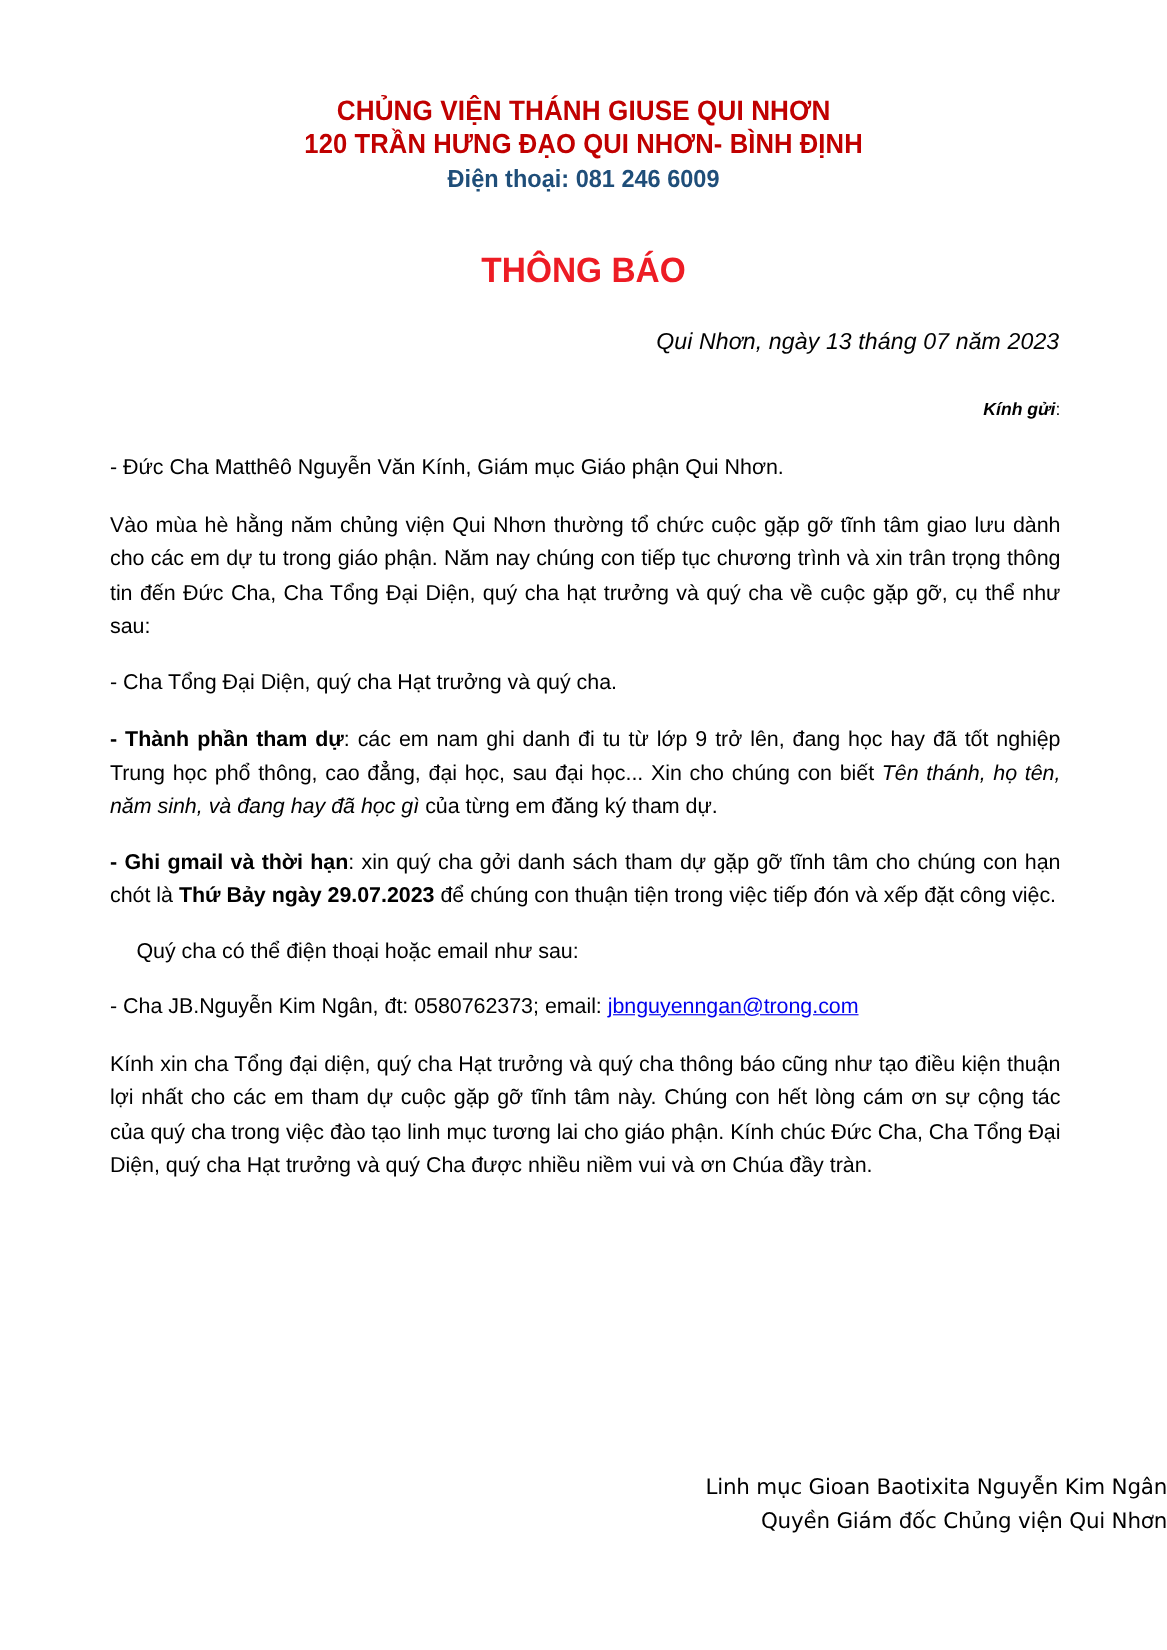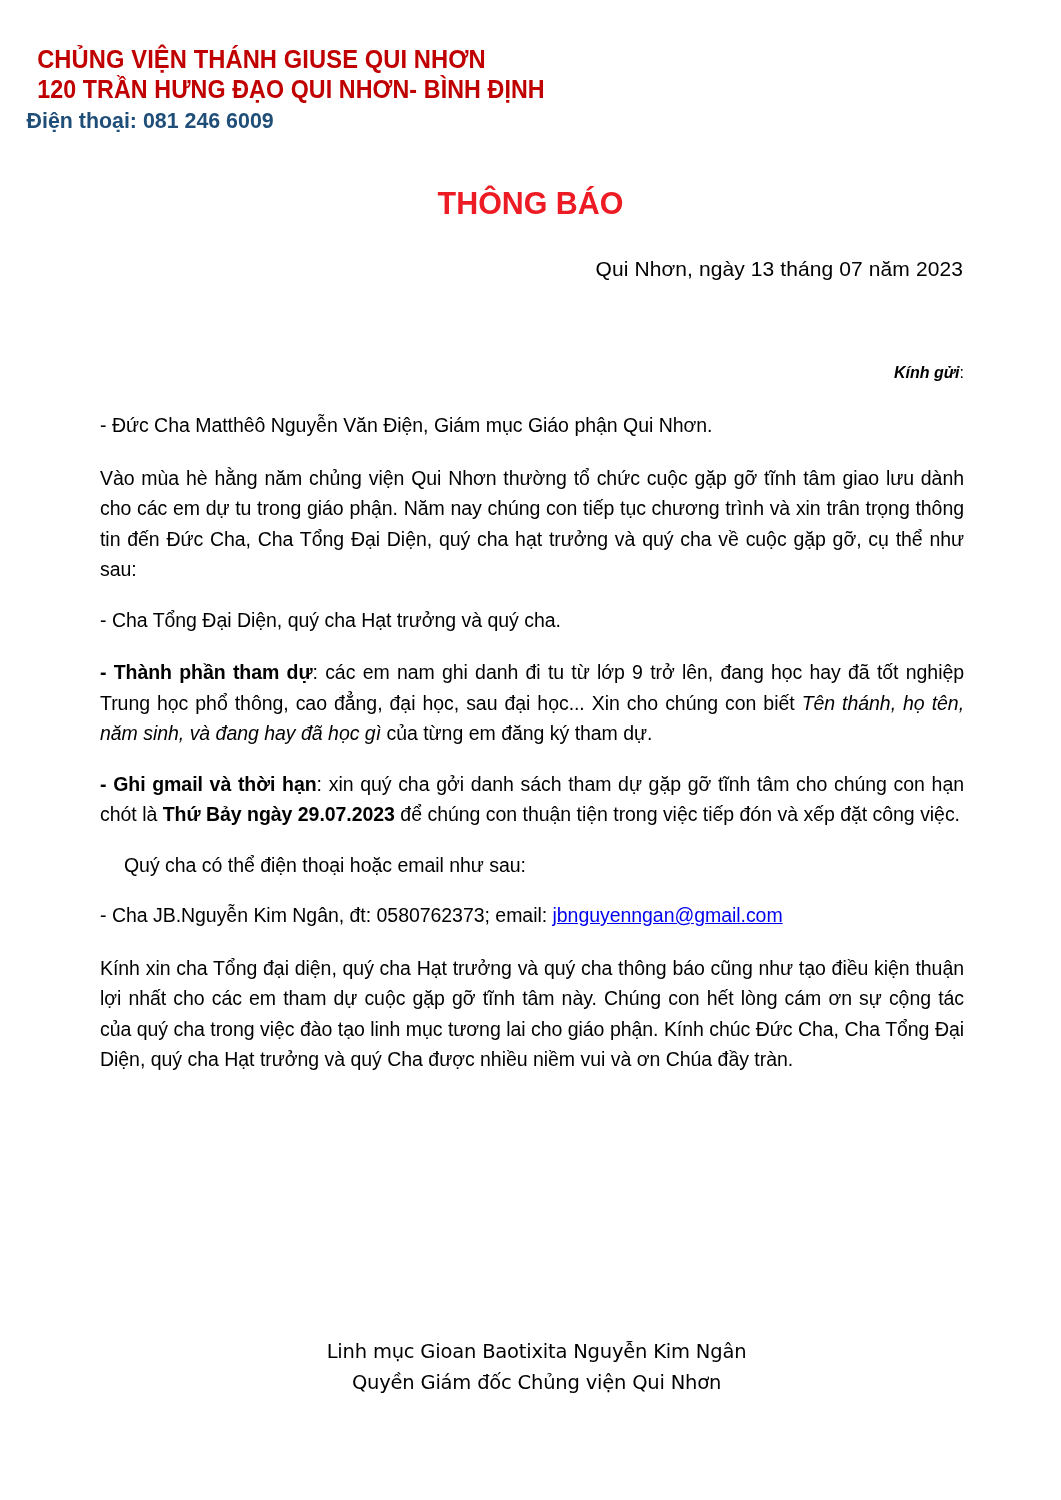--- a/index.html
+++ b/index.html
@@ -18,22 +18,22 @@
   }
 
   .page {
     position: absolute;
     inset: 0;
     padding: 0;
   }
 
   
   .letterhead {
-    text-align: left;
-    padding-top: 44px;
+    text-align: center;
+    padding-top: 86px;
   }
   .lh-line1,
   .lh-line2 {
     color: #C00000;
     font-weight: bold;
     font-size: 25.5px;
     line-height: 30px;
     letter-spacing: 0.1px;
     transform: scaleX(0.93);
     transform-origin: center center;
@@ -59,20 +59,21 @@
     font-size: 32px;
     line-height: 38px;
     margin-top: 48px;
     transform: scaleX(0.95);
     transform-origin: center center;
   }
 
   
   .date-line {
     text-align: right;
+    font-style: italic;
     font-size: 21px;
     line-height: 26px;
     margin-top: 34px;
     padding-right: 98px;
     letter-spacing: 0.1px;
   }
 
   
   .body-wrap {
     position: absolute;
@@ -116,21 +117,21 @@
     color: #0000EE;
     text-decoration: underline;
   }
 
   
   .signature {
     position: absolute;
     left: 0;
     right: 0;
     top: 1336px;
-    text-align: center;
+    text-align: right;
     margin-left: 12px;
   }
   .sig-line {
     font-family: "DejaVu Sans", "Liberation Sans", sans-serif;
     font-size: 19.5px;
     line-height: 31px;
     letter-spacing: -0.2px;
   }
 </style>
 </head>
@@ -145,33 +146,33 @@
   </div>
 
   <div class="doc-title">THÔNG BÁO</div>
 
   <div class="date-line">Qui Nhơn, ngày 13 tháng 07 năm 2023</div>
 
   <div class="body-wrap">
 
     <div class="salutation"><span>Kính gửi</span><span class="plain">:</span></div>
 
-    <p class="para recipient">- Đức Cha Matthêô Nguyễn Văn Điện, Giám mục Giáo phận Qui Nhơn.</p>
+    <p class="para recipient">- Đức Cha Matthêô Nguyễn Văn Kính, Giám mục Giáo phận Qui Nhơn.</p>
     <p class="para">Vào mùa hè hằng năm chủng viện Qui Nhơn thường tổ chức cuộc gặp gỡ tĩnh tâm giao lưu dành cho các em dự tu trong giáo phận. Năm nay chúng con tiếp tục chương trình và xin trân trọng thông tin đến Đức Cha, Cha Tổng Đại Diện, quý cha hạt trưởng và quý cha về cuộc gặp gỡ, cụ thể như sau:</p>
 
     <p class="para recipient">- Cha Tổng Đại Diện, quý cha Hạt trưởng và quý cha.</p>
 
 
     <p class="para"><b>- </b><b>Thành phần tham dự</b><span>: các em nam ghi danh đi tu từ lớp 9 trở lên, đang học hay đã tốt nghiệp Trung học phổ thông, cao đẳng, đại học, sau đại học... Xin cho chúng con biết </span><i>Tên thánh, họ tên, năm sinh, và đang hay đã học gì</i><span> của từng em đăng ký tham dự.</span></p>
 
     <p class="para"><b>- </b><b>Ghi gmail và thời hạn</b><span>: xin quý cha gởi danh sách tham dự gặp gỡ tĩnh tâm cho chúng con hạn chót là </span><b>Thứ Bảy ngày 29.07.2023</b><span> để chúng con thuận tiện trong việc tiếp đón và xếp đặt công việc.</span></p>
 
     <p class="para tight">Quý cha có thể điện thoại hoặc email như sau:</p>
 
-    <p class="para recipient"><span>- Cha JB.Nguyễn Kim Ngân, đt: 0580762373; email: </span><a class="mail" href="#">jbnguyenngan@gmail.com</a></p>
+    <p class="para recipient"><span>- Cha JB.Nguyễn Kim Ngân, đt: 0580762373; email: </span><a class="mail" href="#">jbnguyenngan@trong.com</a></p>
 
 
     <p class="para">Kính xin cha Tổng đại diện, quý cha Hạt trưởng và quý cha thông báo cũng như tạo điều kiện thuận lợi nhất cho các em tham dự cuộc gặp gỡ tĩnh tâm này. Chúng con hết lòng cám ơn sự cộng tác của quý cha trong việc đào tạo linh mục tương lai cho giáo phận. Kính chúc Đức Cha, Cha Tổng Đại Diện, quý cha Hạt trưởng và quý Cha được nhiều niềm vui và ơn Chúa đầy tràn.</p>
 
   </div>
 
   <div class="signature">
     <div class="sig-line">Linh mục Gioan Baotixita Nguyễn Kim Ngân</div>
     <div class="sig-line">Quyền Giám đốc Chủng viện Qui Nhơn</div>
   </div>

